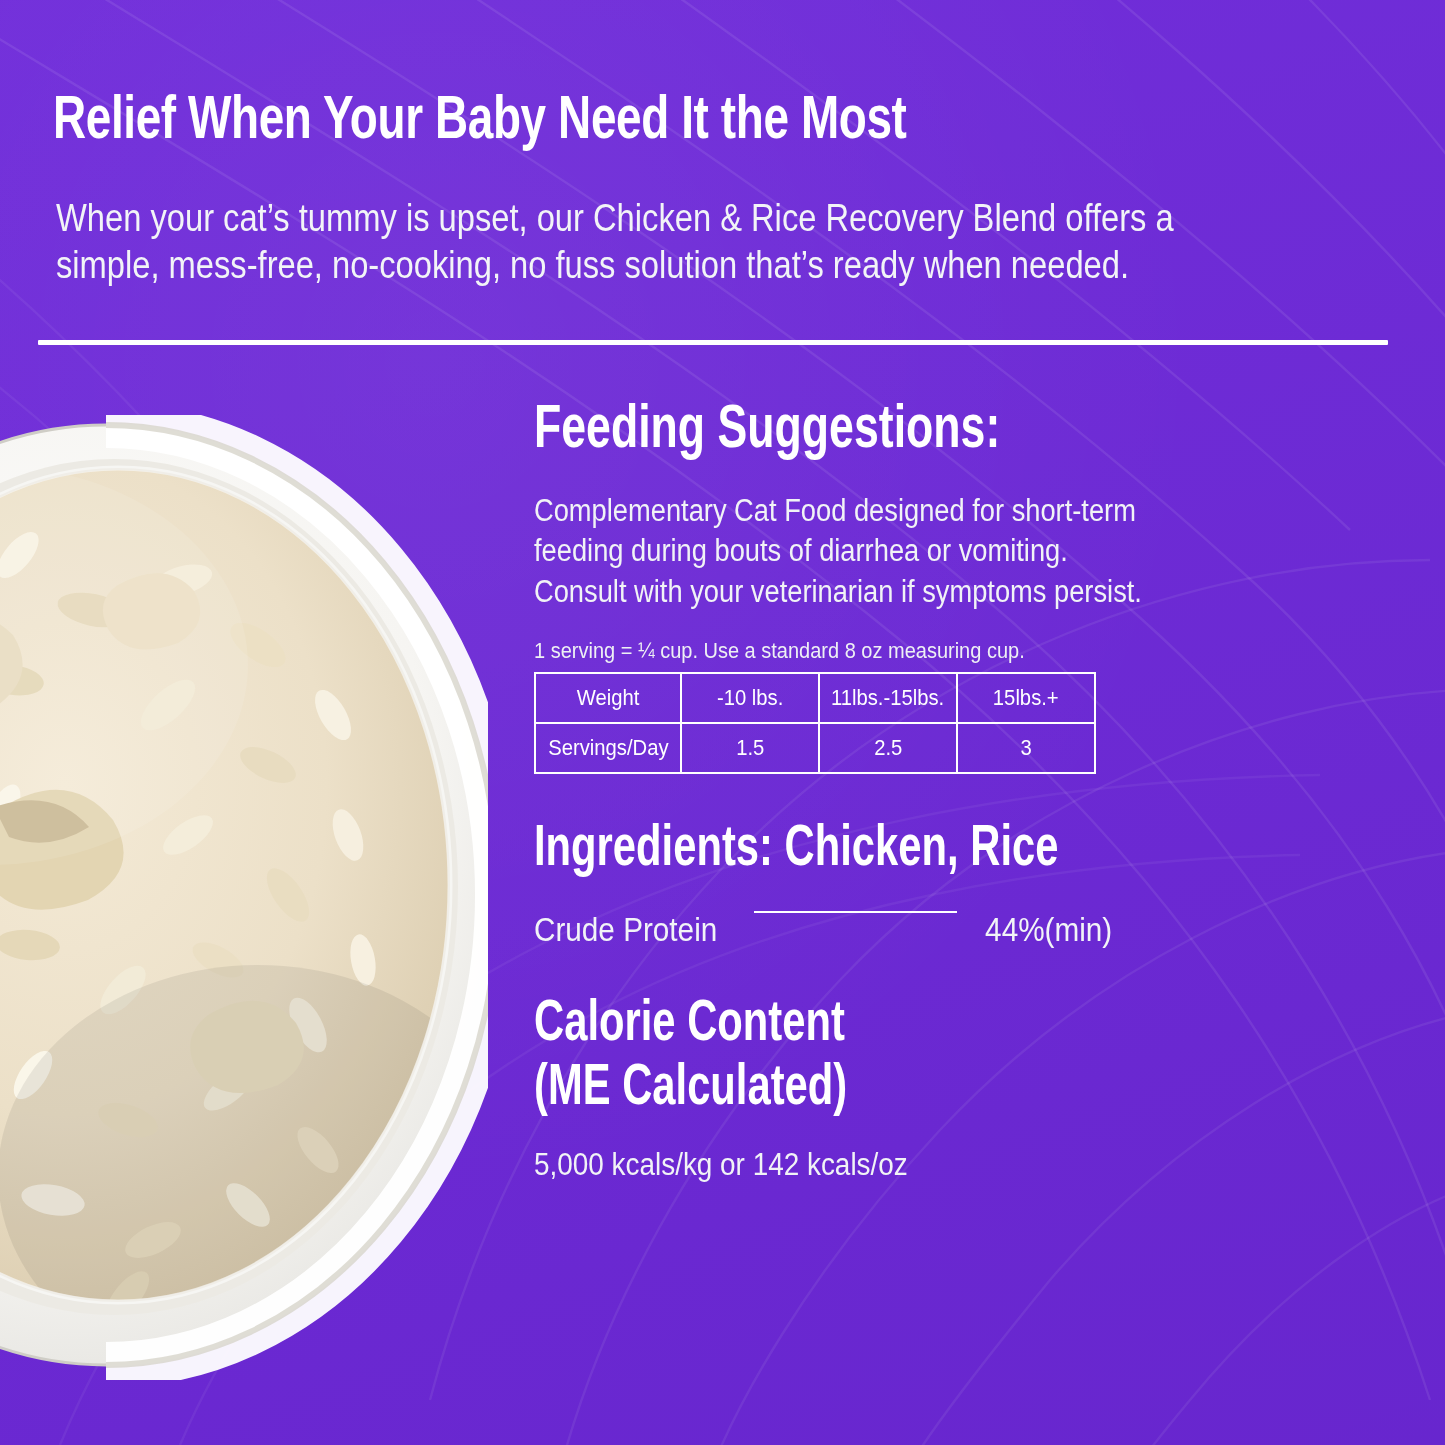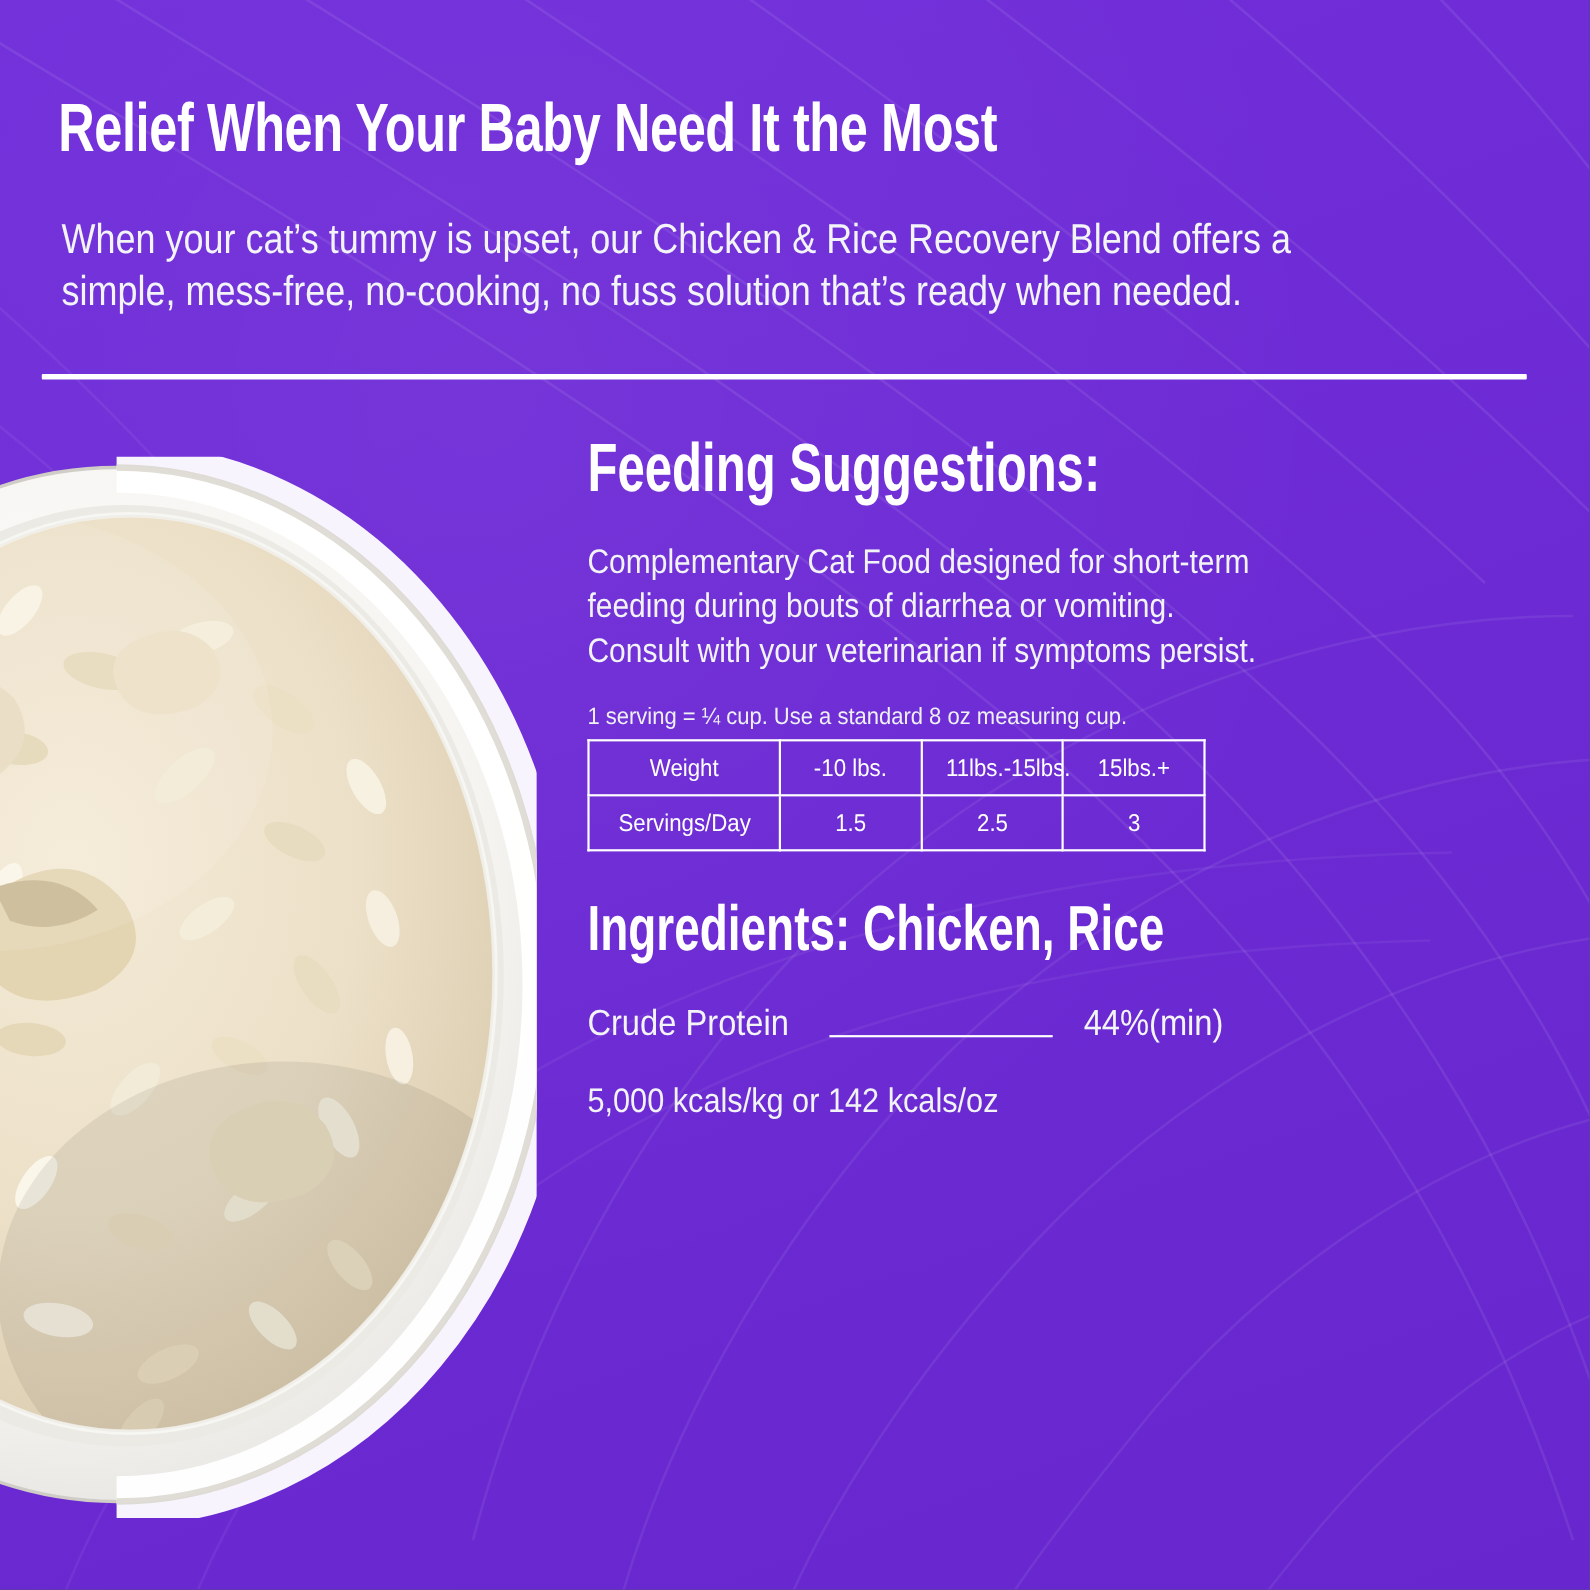--- a/index.html
+++ b/index.html
@@ -102,33 +102,33 @@
     border-collapse:collapse;
     width:562px;
     table-layout:fixed;
   }
   table.feed-table td{
     border:2px solid #ffffff;
     color:#ffffff;
     text-align:center;
     font-size:22px;
     height:48px;
-    padding:0 16px;
+    padding:0 2px;
     transform:none;
   }
   table.feed-table td.lbl{width:140px;}
   table.feed-table td span{
     display:inline-block;
     transform:scaleX(0.92);
   }
 
   
   .ga-row{
     display:flex;
-    align-items:flex-end;
+    align-items:flex-start;
     width:578px;
     margin-bottom:5px;
   }
   .ga-name{
     font-size:33px;
     color:#f2f4f7;
     white-space:nowrap;
     transform:scaleX(0.9);
     transform-origin:left bottom;
   }
@@ -320,17 +320,21 @@
     <div class="sec-head h-ingredients" style="margin-top:42px;">Ingredients: Chicken, Rice</div>
 
     <div style="margin-top:37px;">
       <div class="ga-row">
         <span class="ga-name">Crude Protein</span>
         <span class="ga-lead"></span>
         <span class="ga-val">44%(min)</span>
       </div>
     </div>
 
+    <div style="margin-top:42px;">
+      <div class="sec-head h-calorie">Calorie Content</div>
+      <div class="sec-head h-calorie" style="margin-top:6px;">(ME Calculated)</div>
+    </div>
 
     <div class="kcal" style="margin-top:34px;">5,000 kcals/kg or 142 kcals/oz</div>
   </div>
 
 </div>
 
 </body></html>

